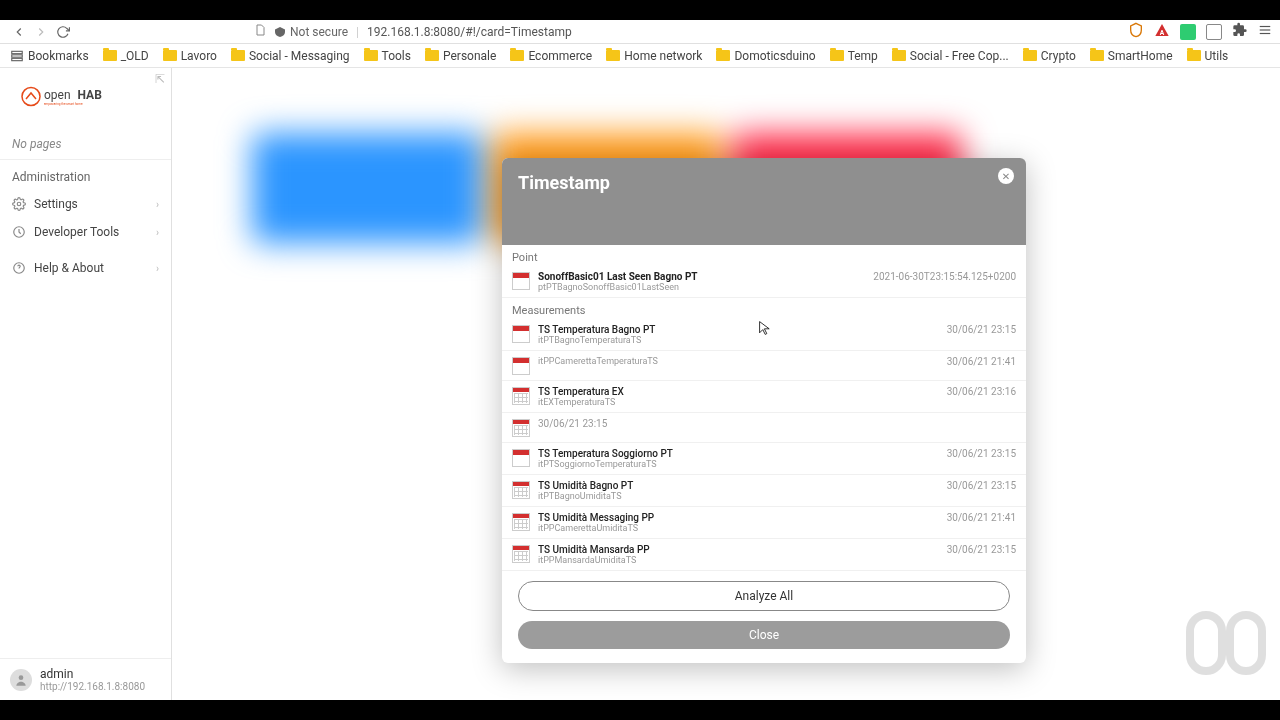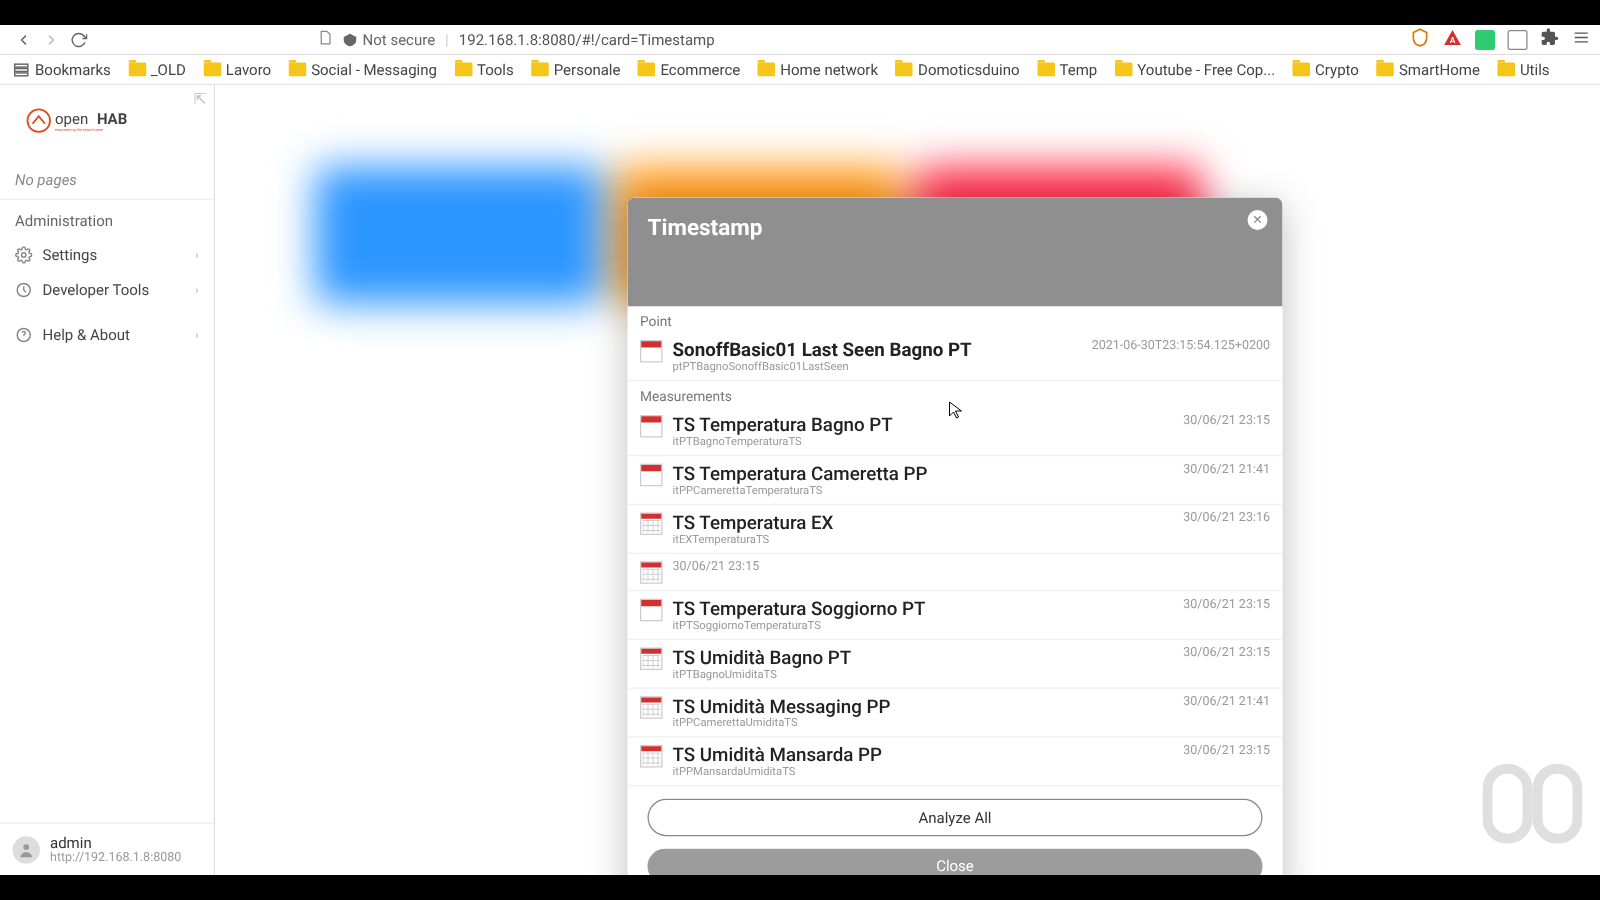--- a/index.html
+++ b/index.html
@@ -83,21 +83,21 @@
 .rowicon.calgrid { position:relative; background:#fff; border:1px solid #ccc; }
 .rowicon.calgrid::before { content:''; position:absolute; top:0; left:0; right:0; height:4px; background:#d32f2f; }
 .rowicon.calgrid::after {
   content:''; position:absolute; top:5px; left:1px; right:1px; bottom:1px;
   background-image:
     linear-gradient(#ccc 1px, transparent 1px),
     linear-gradient(90deg, #ccc 1px, transparent 1px);
   background-size: 4px 4px;
 }
 .rowmain { flex:1; min-width:0; }
-.rowtitle { font-size:15px; color:#222; font-weight:500; }
+.rowtitle { font-size:10px; color:#222; font-weight:500; }
 .rowtitle.bold { font-weight:bold; }
 .rowsub { font-size:9px; color:#999; }
 .rowval { font-size:10px; color:#999; white-space:nowrap; }
 
 .modal-btns { padding:10px 16px 14px; display:flex; flex-direction:column; gap:10px;align-items:flex-end; }
 .btn {
   width:100%; padding:7px; border-radius:16px; font-size:12px; text-align:center; cursor:pointer;
 }
 .btn-outline { border:1px solid #888; background:#fff; color:#333; }
 .btn-solid { background:#9c9c9c; color:#fff; border:none; }
@@ -221,21 +221,21 @@
   <span class="bm">
       <span class="folder"></span>
       <span>Domoticsduino</span>
     </span>
   <span class="bm">
       <span class="folder"></span>
       <span>Temp</span>
     </span>
   <span class="bm">
       <span class="folder"></span>
-      <span>Youtube - Free Cop...</span>
+      <span>Social - Free Cop...</span>
     </span>
   <span class="bm">
       <span class="folder"></span>
       <span>Crypto</span>
     </span>
   <span class="bm">
       <span class="folder"></span>
       <span>SmartHome</span>
     </span>
   <span class="bm">
@@ -331,21 +331,20 @@
         <div class="rowicon calred"></div>
         <div class="rowmain">
             <div class="rowtitle">TS Temperatura Bagno PT</div>
             <div class="rowsub">itPTBagnoTemperaturaTS</div>
           </div>
         <div class="rowval">30/06/21 23:15</div>
       </div>
       <div class="row">
         <div class="rowicon calred"></div>
         <div class="rowmain">
-            <div class="rowtitle">TS Temperatura Cameretta PP</div>
             <div class="rowsub">itPPCamerettaTemperaturaTS</div>
           </div>
         <div class="rowval">30/06/21 21:41</div>
       </div>
       <div class="row">
         <div class="rowicon calgrid"></div>
         <div class="rowmain">
             <div class="rowtitle">TS Temperatura EX</div>
             <div class="rowsub">itEXTemperaturaTS</div>
           </div>

